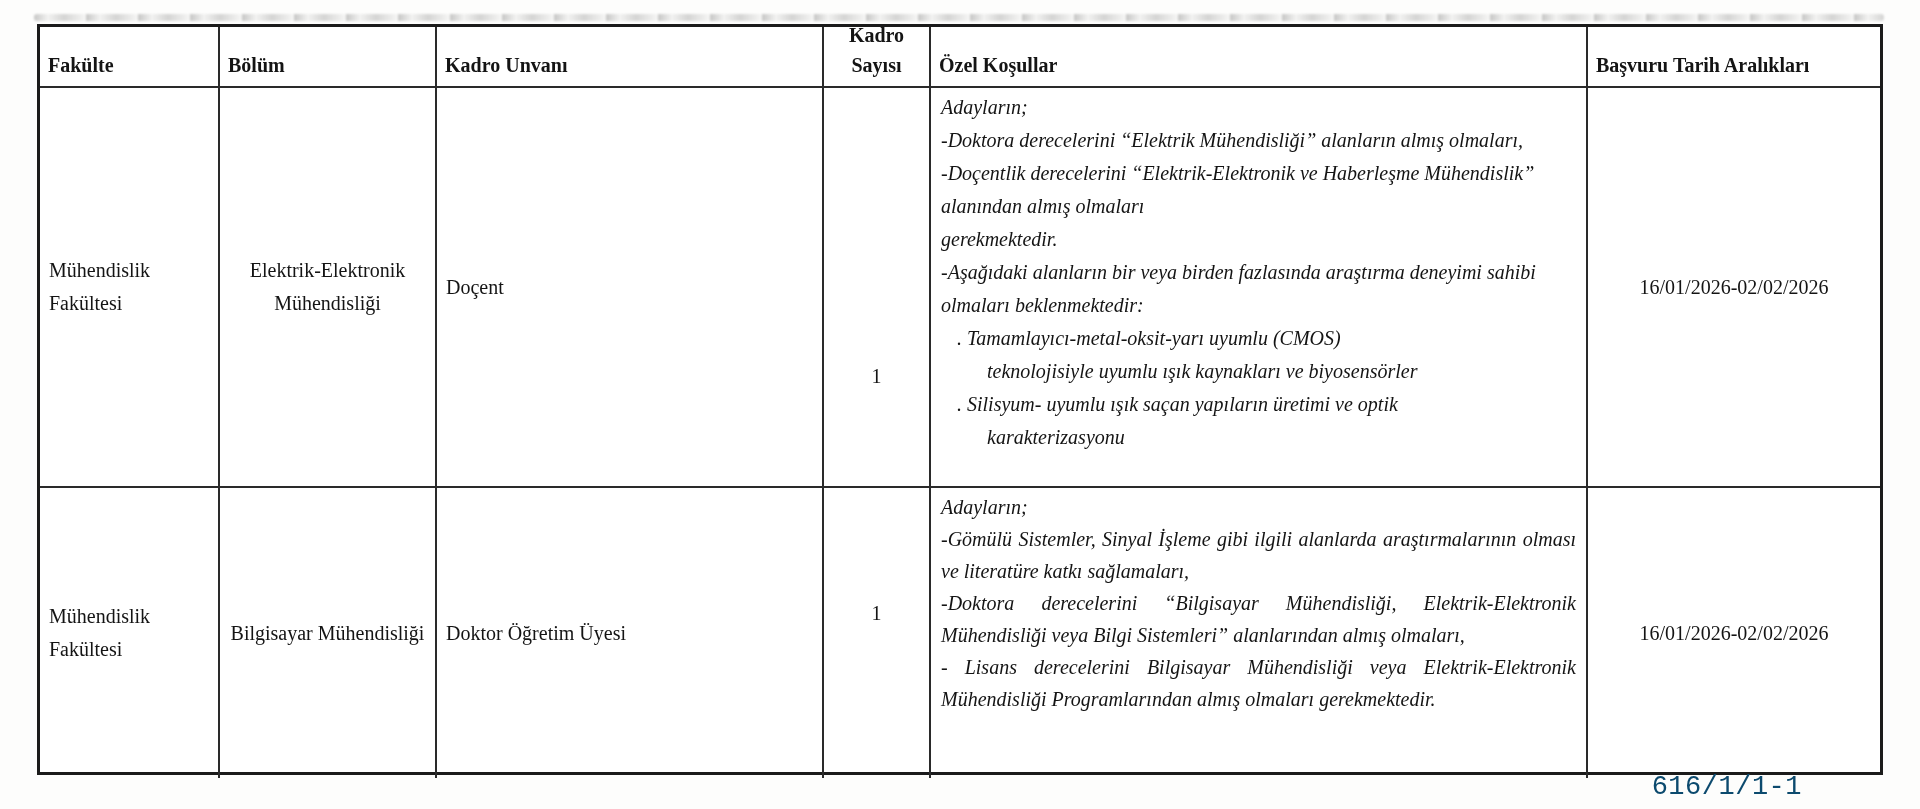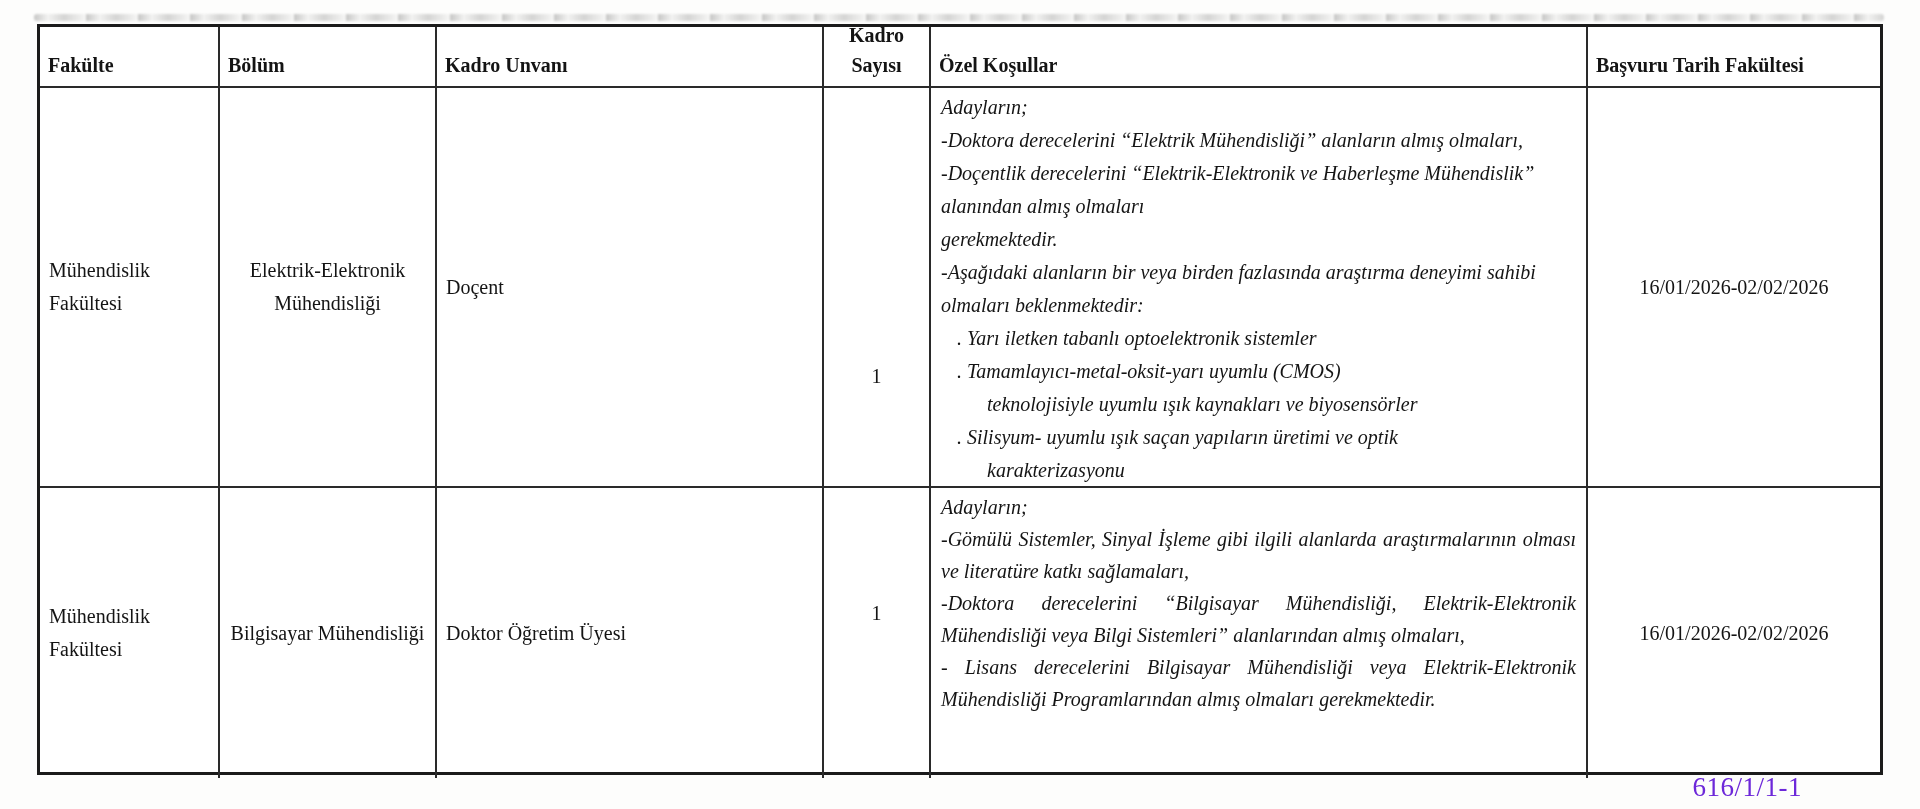--- a/index.html
+++ b/index.html
@@ -113,21 +113,22 @@
     text-align: justify;
   }
   .row2-kosul { line-height: 32px; }
 
   .footer-ref {
     position: absolute;
     top: 772px;
     right: 118px;
     font-size: 27px;
     letter-spacing: 0.5px;
-    color: #6d28d9;
+    color: #0c4a6e;
+    font-family: Liberation Mono, monospace;
   }
 </style>
 </head>
 <body>
 
 <div class="page">
 
   <div class="scan-smear"></div>
 
   <div class="doc-table">
@@ -141,42 +142,41 @@
     <div class="cell hcell">
       <span>Kadro Unvanı</span>
     </div>
     <div class="cell hcell center">
       <span>Kadro Sayısı</span>
     </div>
     <div class="cell hcell">
       <span>Özel Koşullar</span>
     </div>
     <div class="cell hcell last-col">
-      <span>Başvuru Tarih Fakültesi</span>
+      <span>Başvuru Tarih Aralıkları</span>
     </div>
 
     <div class="cell vcenter left-text">
       <span>Mühendislik Fakültesi</span>
     </div>
     <div class="cell vcenter center-text">
       <span>Elektrik-Elektronik Mühendisliği</span>
     </div>
     <div class="cell vcenter left-text">
       <span>Doçent</span>
     </div>
     <div class="cell count-cell-low">
       <span>1</span>
     </div>
     <div class="cell kosul-cell">
         <div class="line">Adayların;</div>
         <div class="line">-Doktora derecelerini “Elektrik Mühendisliği” alanların almış olmaları,</div>
         <div class="line">-Doçentlik derecelerini “Elektrik-Elektronik ve Haberleşme Mühendislik” alanından almış olmaları</div>
         <div class="line">gerekmektedir.</div>
         <div class="line">-Aşağıdaki alanların bir veya birden fazlasında araştırma deneyimi sahibi olmaları beklenmektedir:</div>
-        <div class="line indent-1">. Yarı iletken tabanlı optoelektronik sistemler</div>
         <div class="line indent-1">. Tamamlayıcı-metal-oksit-yarı uyumlu (CMOS)</div>
         <div class="line indent-2">teknolojisiyle uyumlu ışık kaynakları ve biyosensörler</div>
         <div class="line indent-1">. Silisyum- uyumlu ışık saçan yapıların üretimi ve optik</div>
         <div class="line indent-2">karakterizasyonu</div>
       </div>
     <div class="cell vcenter center-text last-col">
       <span>16/01/2026-02/02/2026</span>
     </div>
 
     <div class="cell vcenter left-text last-row">

